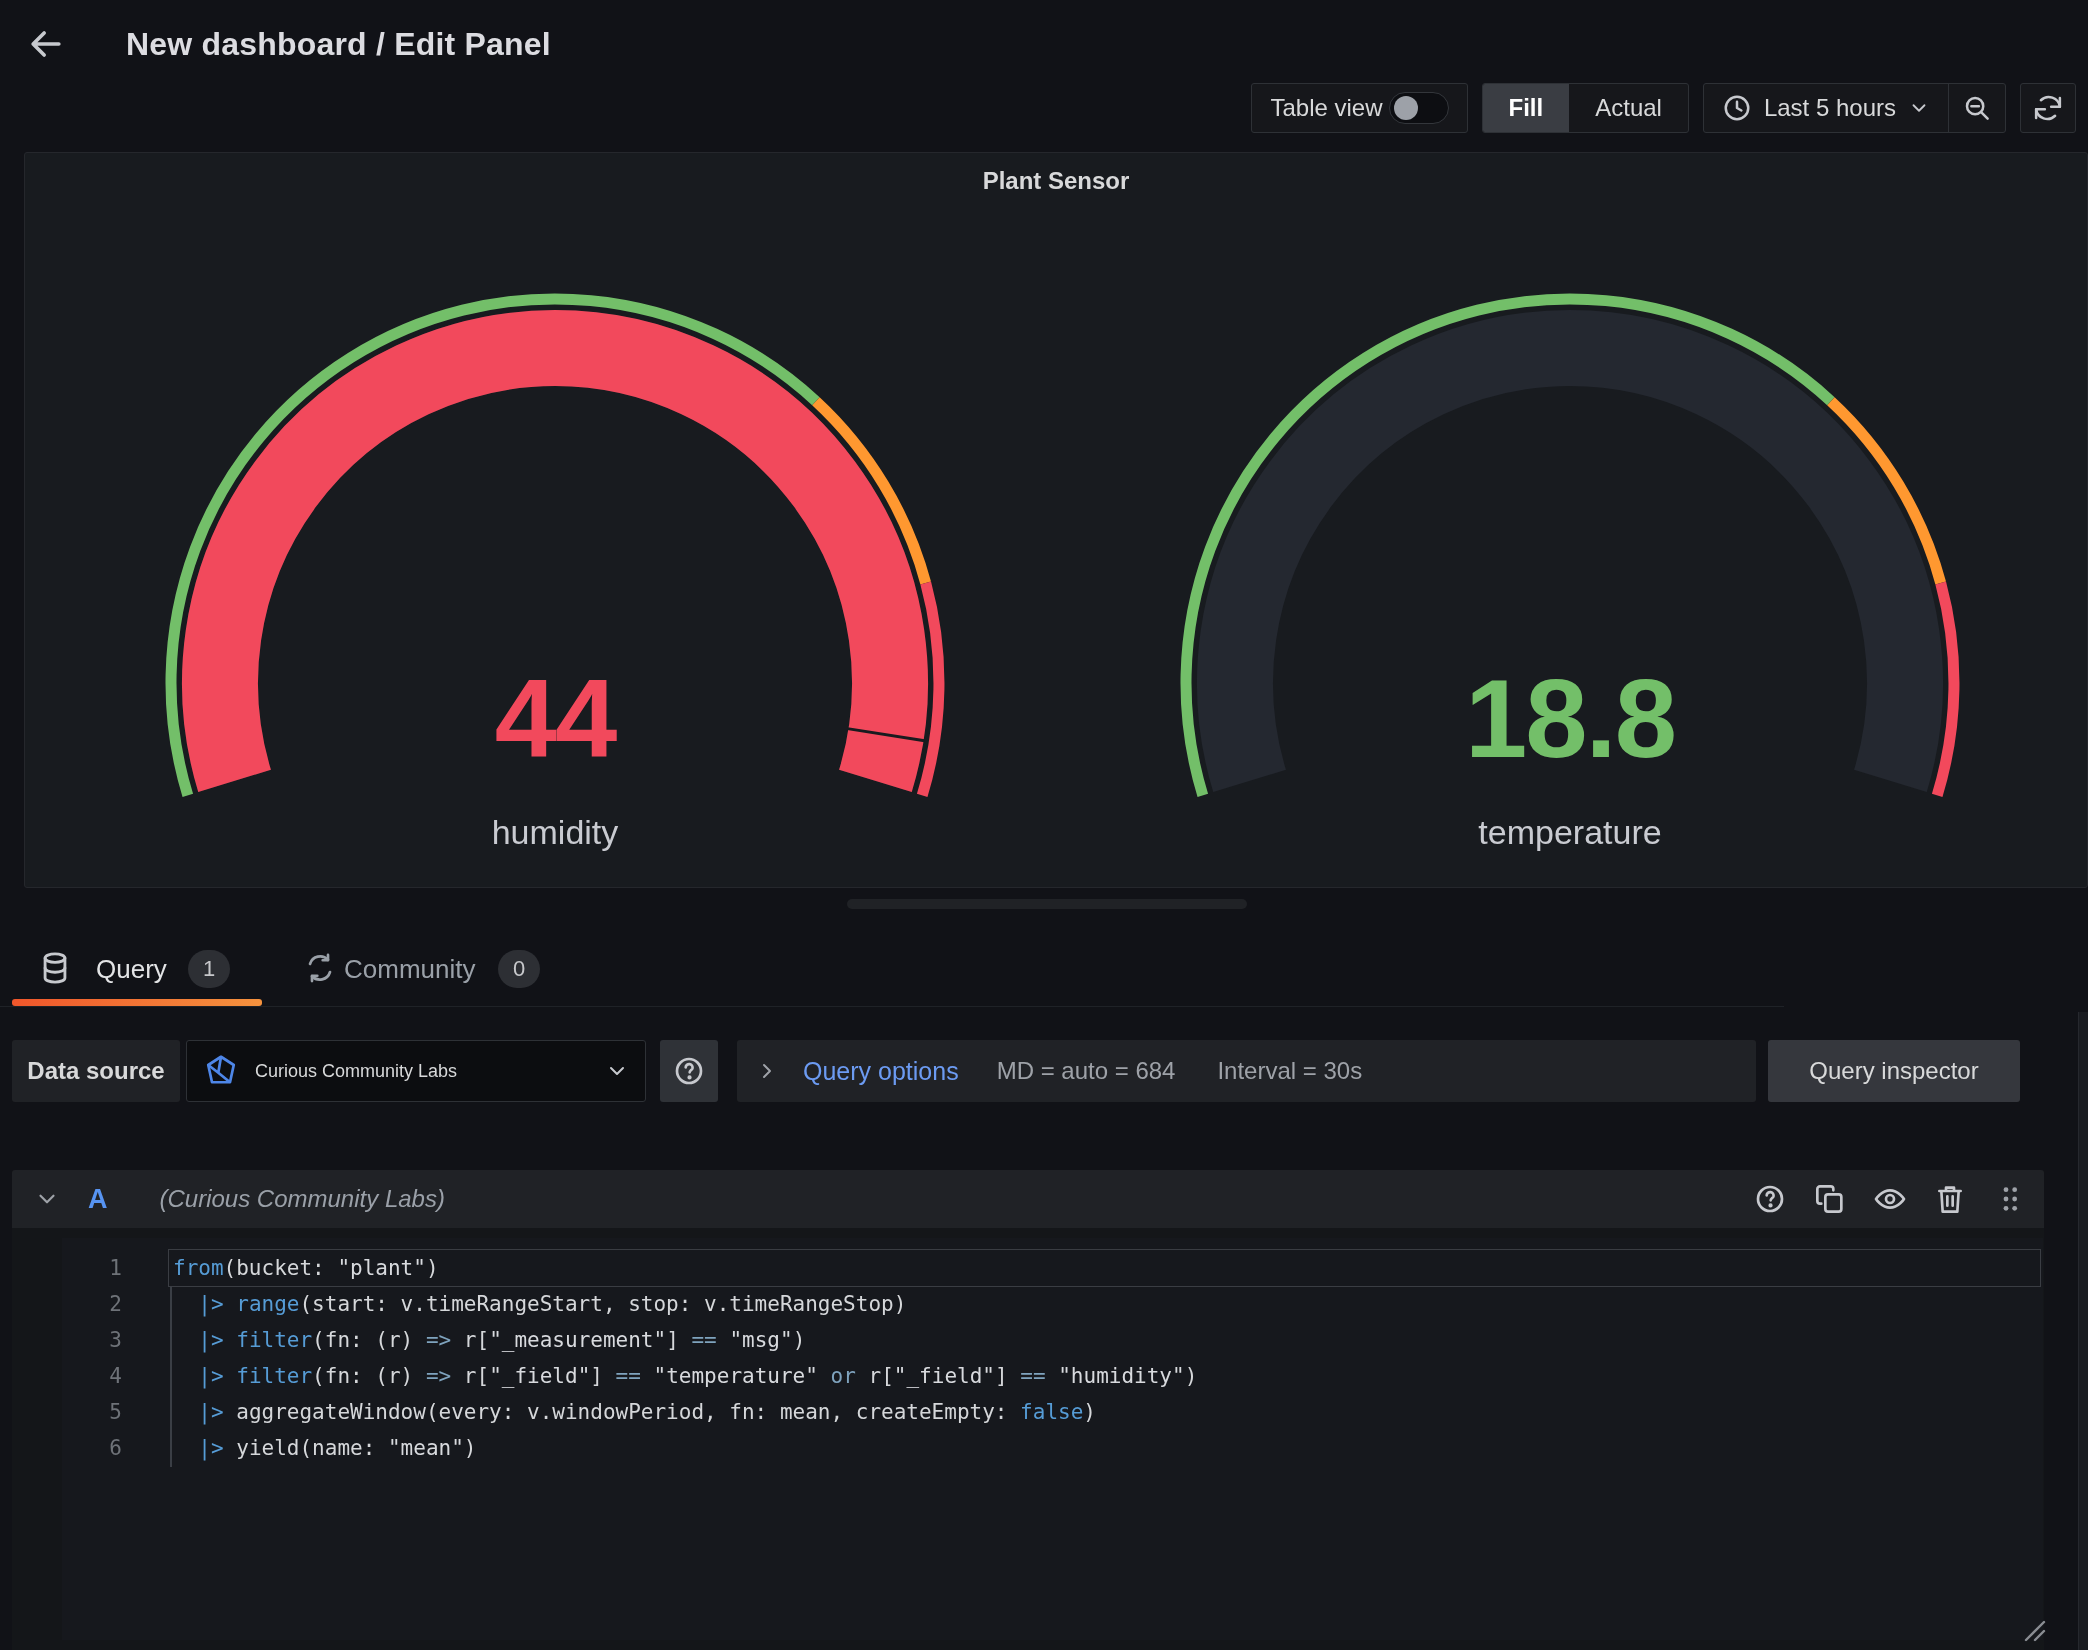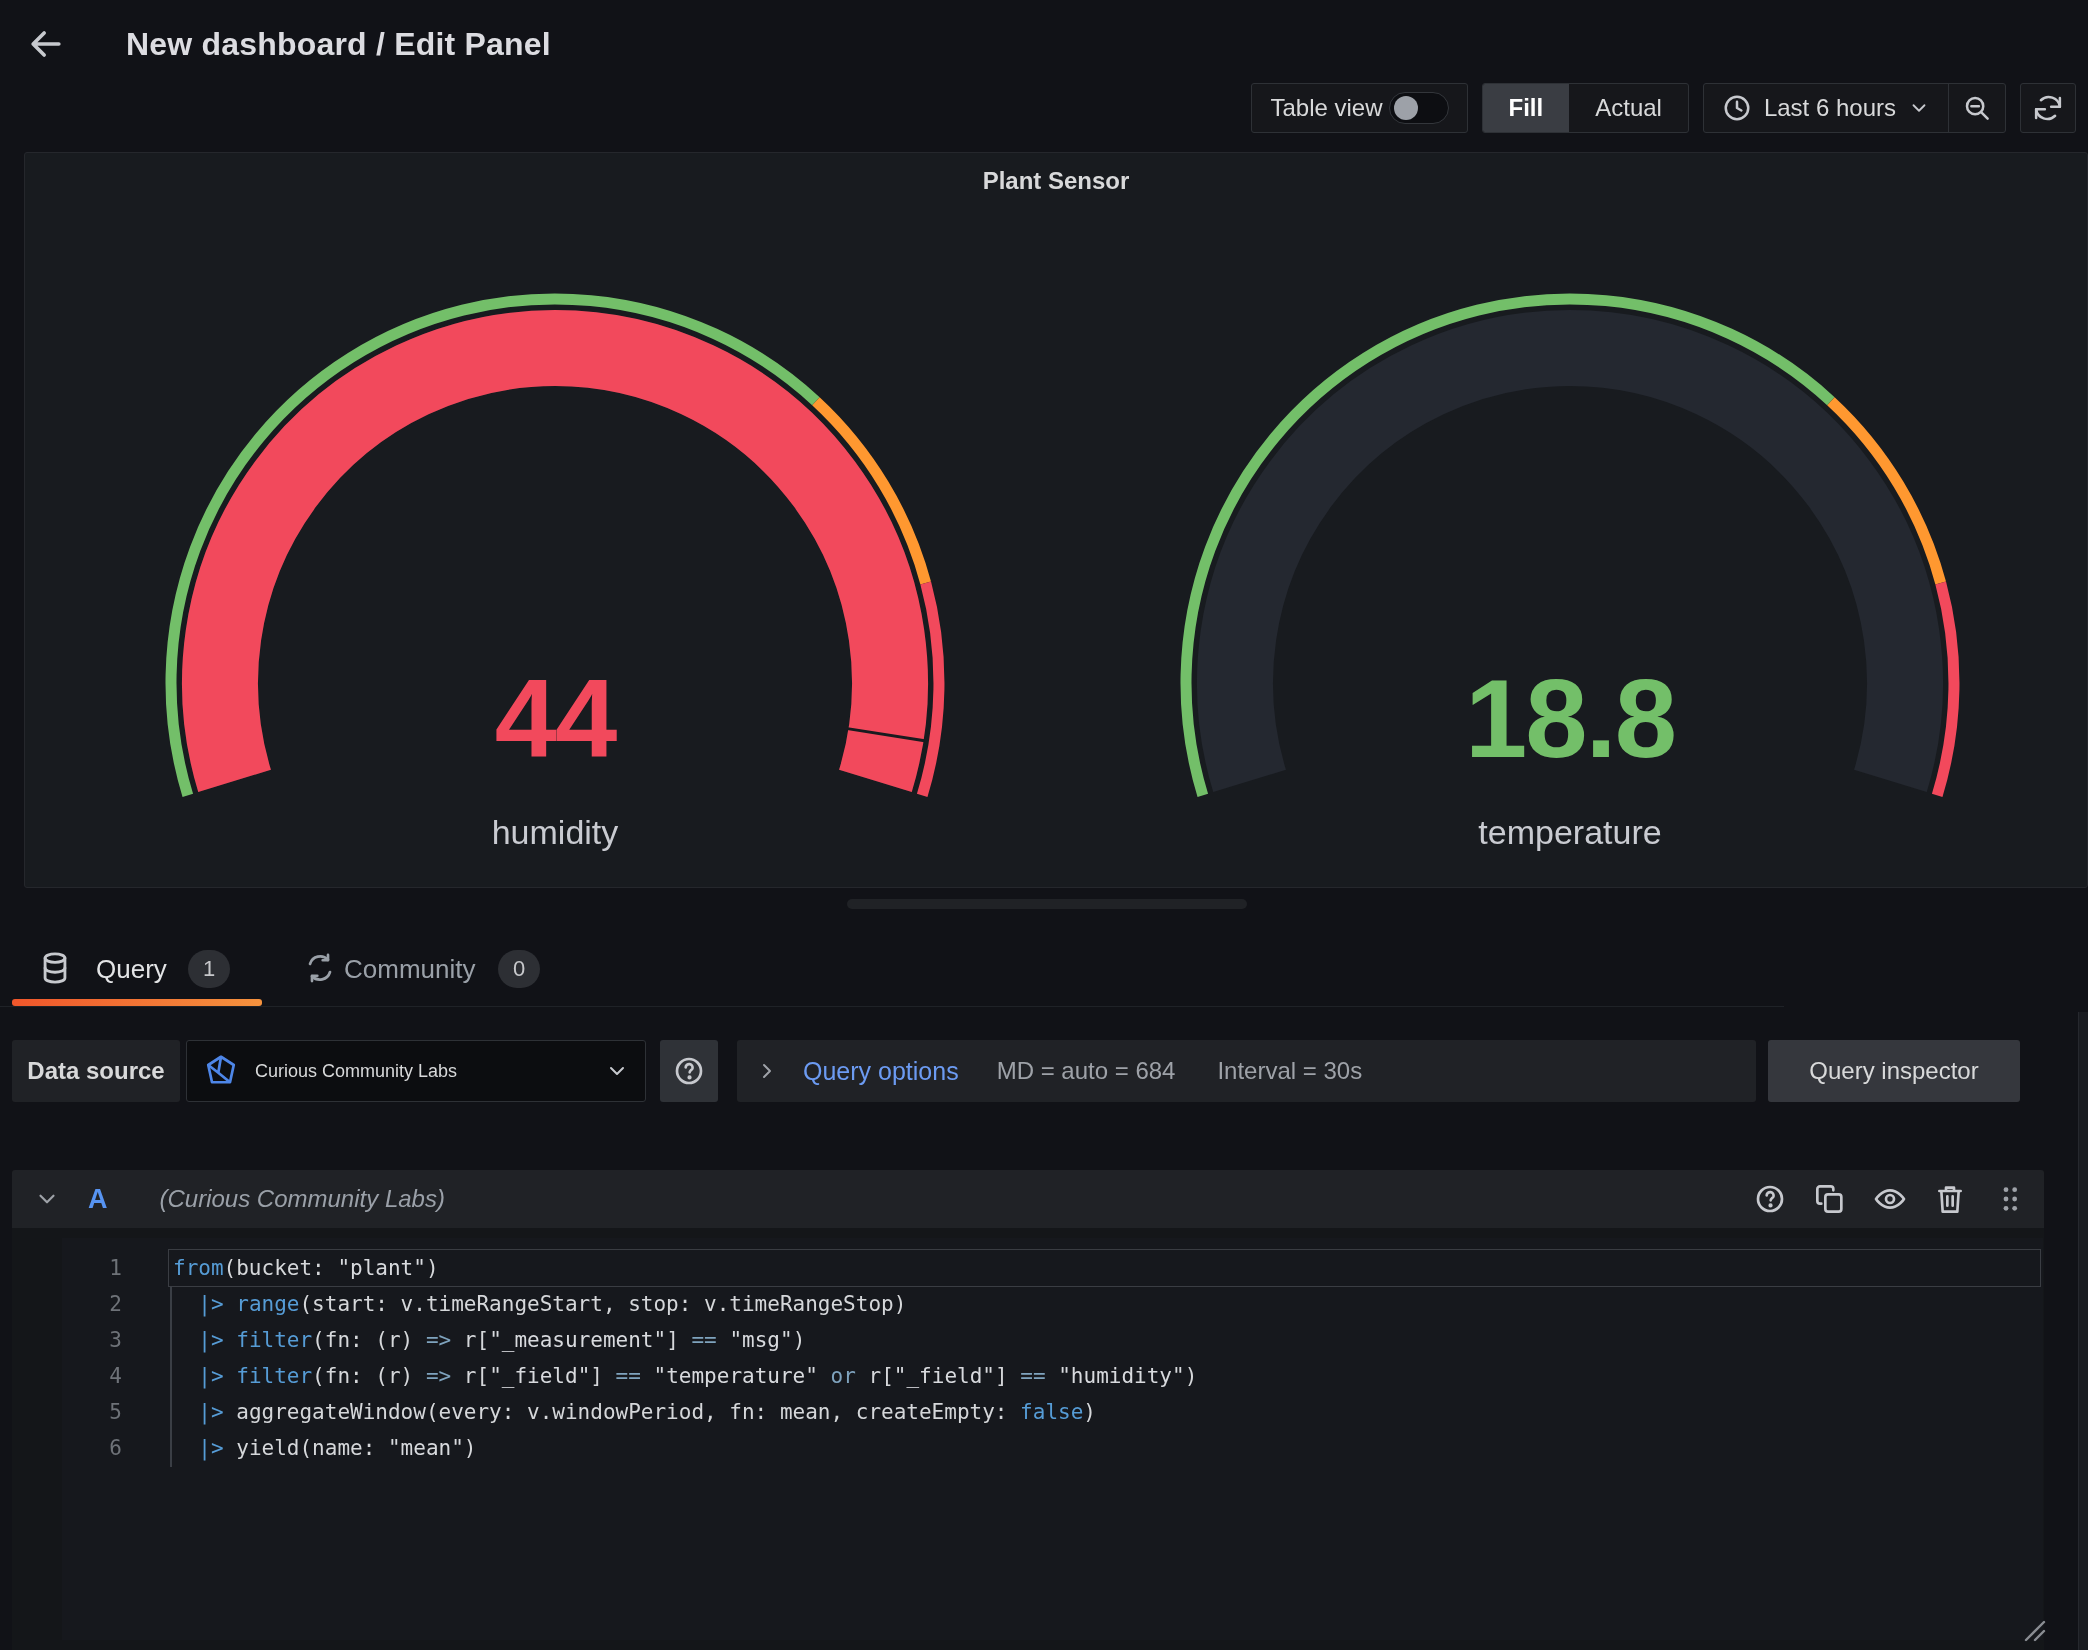--- a/index.html
+++ b/index.html
@@ -101,21 +101,21 @@
     <div class="tbox seg">
       <div class="opt sel">Fill</div>
       <div class="opt">Actual</div>
     </div>
     <div class="tbox timebox">
       <div class="sect">
         <svg class="ic" width="30" height="30" viewBox="0 0 24 24">
           <circle cx="12" cy="12" r="9"></circle>
             <path d="M12 7v5l3.5 2"></path>
         </svg>
-        <span class="tsel">Last 6 hours</span>
+        <span class="tsel">Last 5 hours</span>
         <svg class="ic" width="22" height="22" viewBox="0 0 24 24">
           <path d="M6 9l6 6 6-6"></path>
         </svg>
       </div>
       <div class="divider"></div>
       <div class="iconbtn" style="height:100%;">
         <svg class="ic" width="30" height="30" viewBox="0 0 24 24">
           <circle cx="10.5" cy="10.5" r="6.5"></circle>
             <path d="M15.5 15.5L20.5 20.5M7.5 10.5h6"></path>
         </svg>

